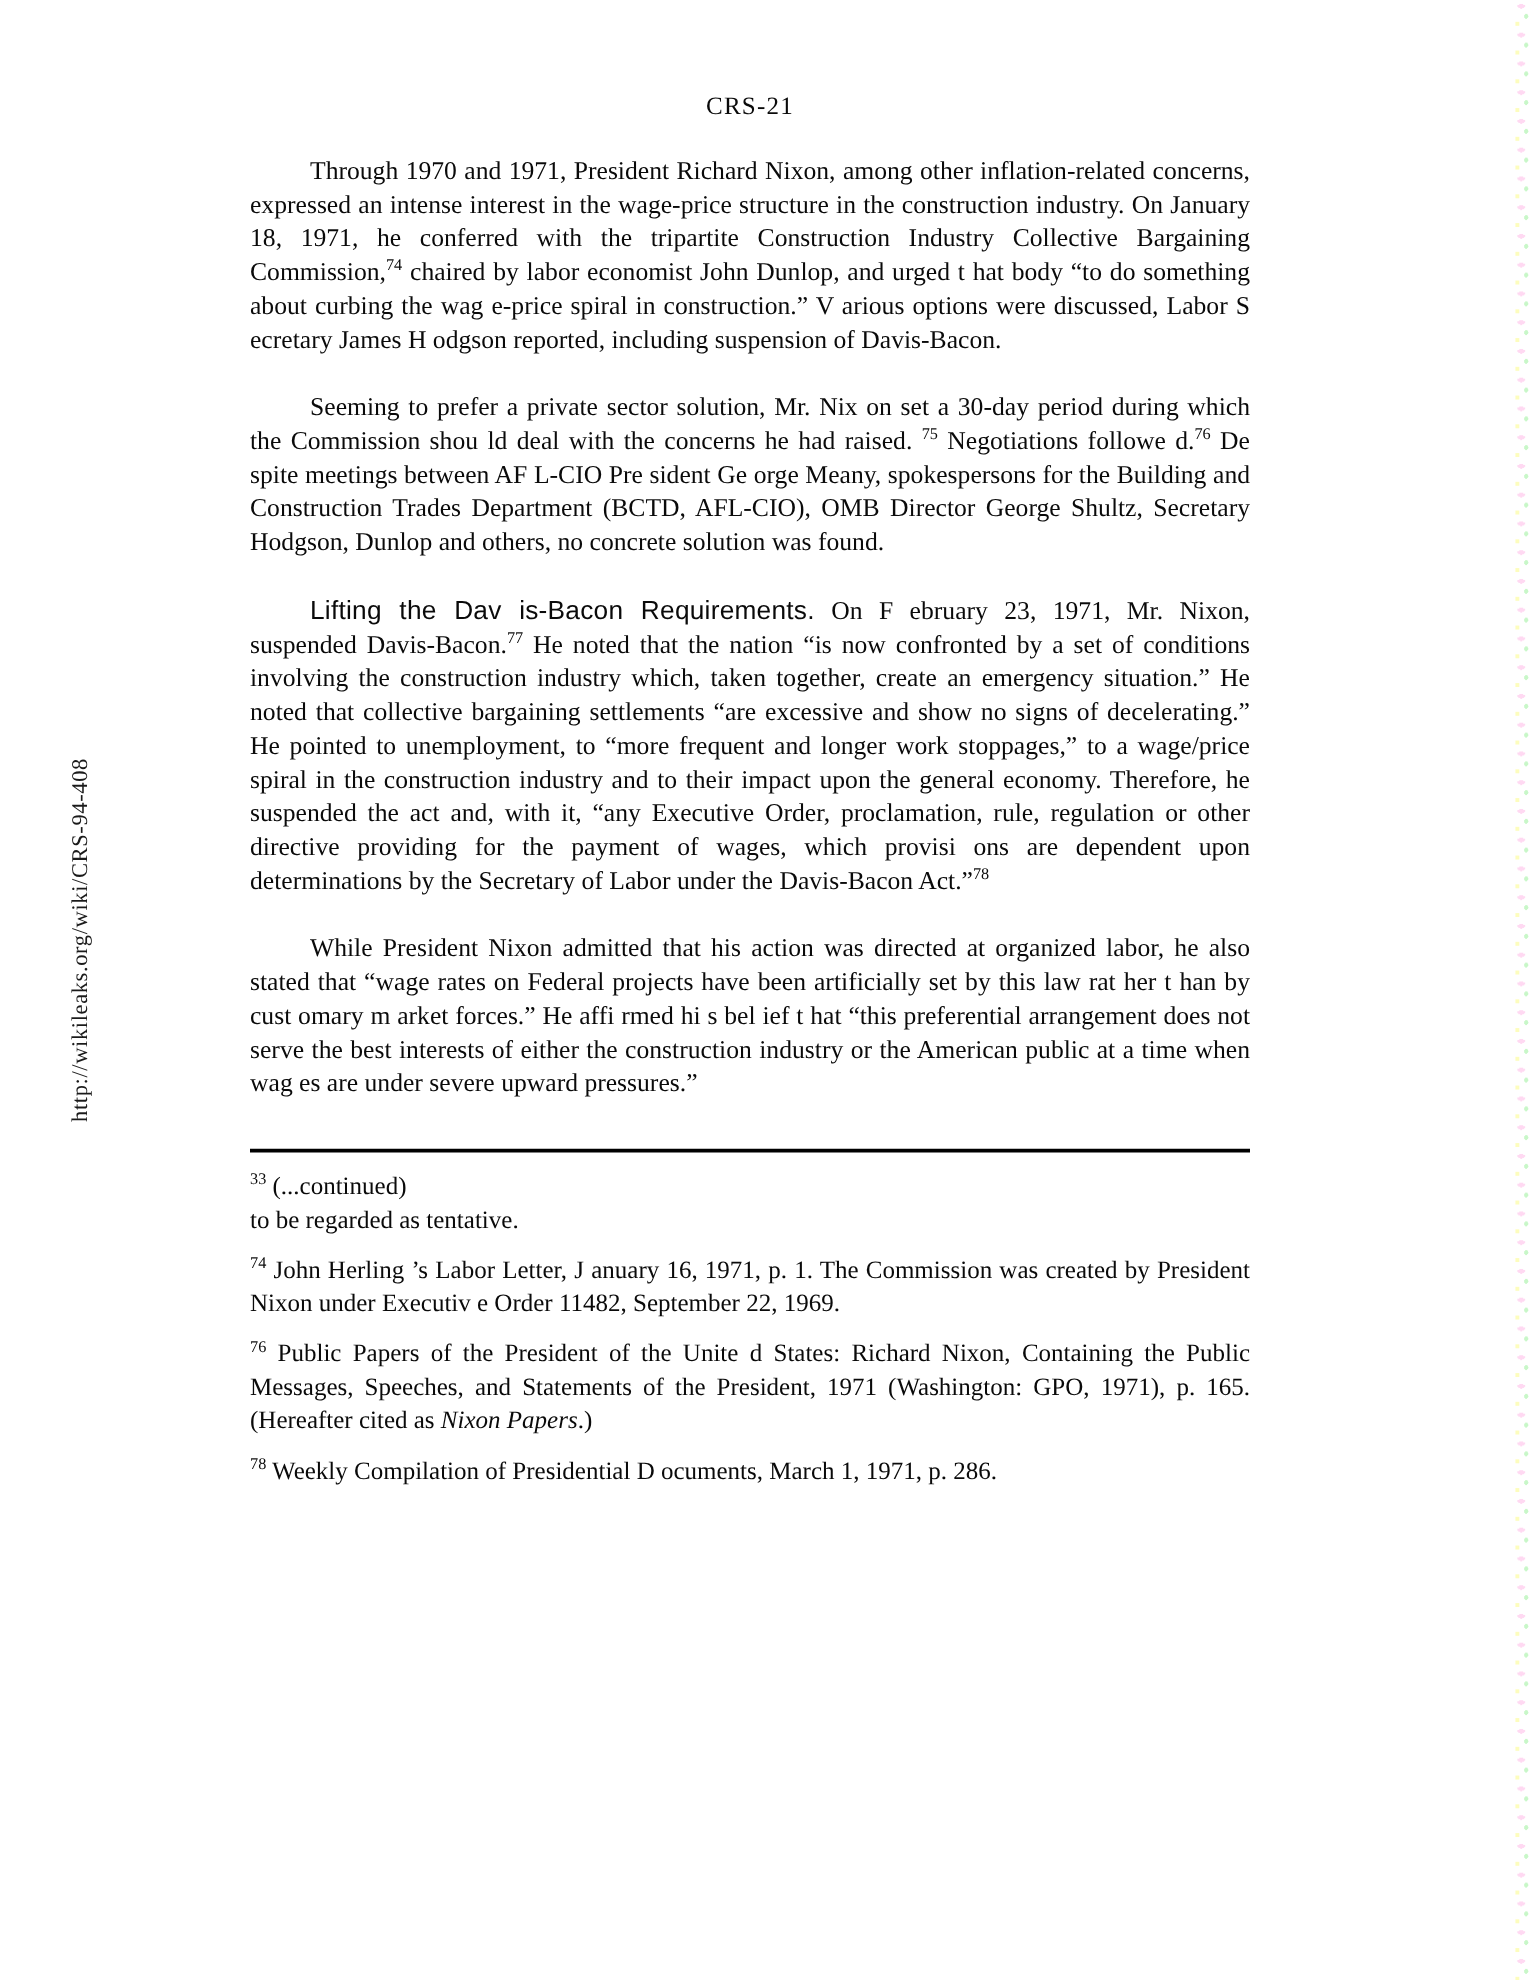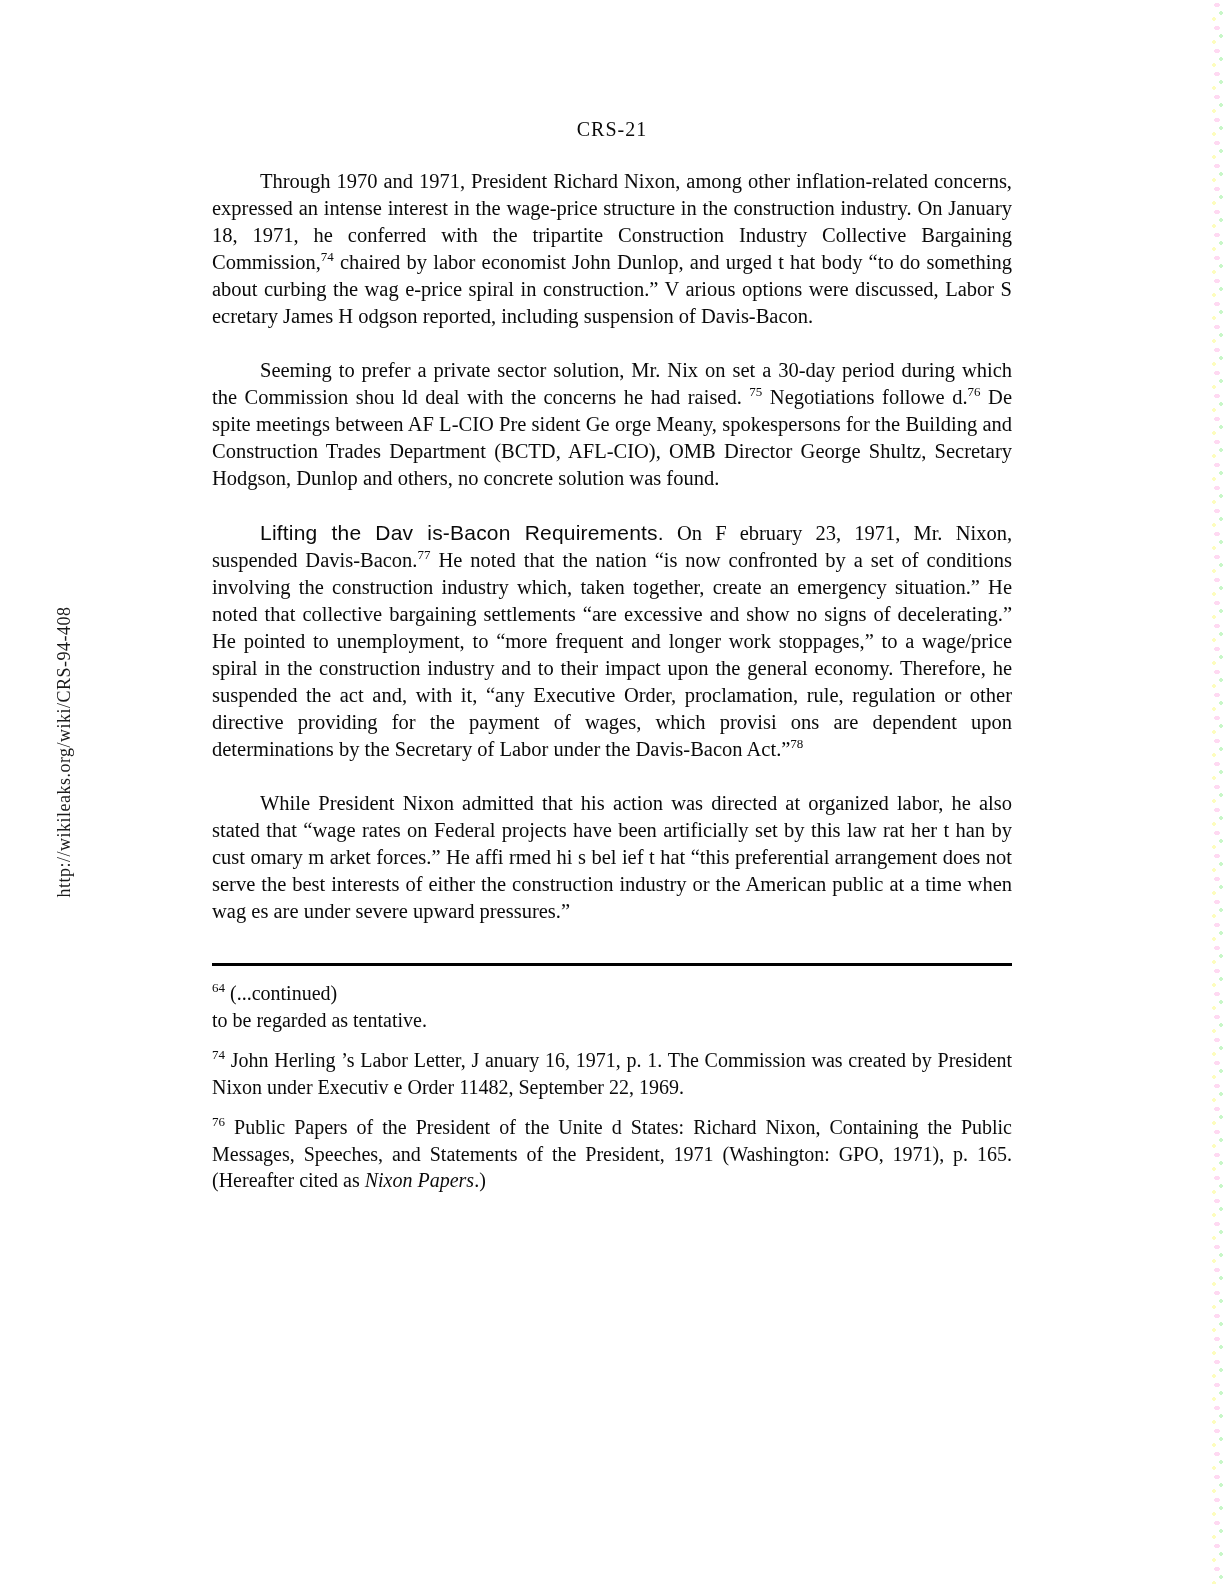--- a/index.html
+++ b/index.html
@@ -39,24 +39,23 @@
     transform: translate(-50%, -50%) rotate(-90deg);
     white-space: nowrap;
     font-family: "Liberation Serif", serif;
     font-size: 18px;
     letter-spacing: 0.5px;
     color: #1a1a1a;
   }
 
   .content {
     position: absolute;
-    left: 212px;
+    left: 200px;
     top: 74px;
     width: 800px;
-    margin-top: 44px;
   }
 
   .doc-header {
     text-align: center;
     font-size: 20px;
     letter-spacing: 1px;
   }
 
   .doc-title {
     margin-top: 27px;
@@ -117,18 +116,19 @@
   <div class="paragraphs" id="paragraphs">
       <p>Through 1970 and 1971, President Richard Nixon, among other inflation-related concerns, expressed an intense interest in the wage-price structure in the construction industry.  On January 18, 1971, he conferred with the tripartite Construction Industry Collective Bargaining Commission,<sup>74</sup> chaired by labor economist John Dunlop, and urged t hat body “to do something about curbing the wag e-price spiral in construction.”  V arious options were discussed, Labor S ecretary James H odgson reported, including suspension of Davis-Bacon.</p>
       <p>Seeming to prefer a private sector solution, Mr. Nix on set a 30-day period during which the Commission shou ld deal with the concerns he had raised. <sup>75</sup> Negotiations followe d.<sup>76</sup>  De spite meetings between AF L-CIO Pre sident Ge orge Meany, spokespersons for the Building and Construction Trades Department (BCTD, AFL-CIO), OMB Director George Shultz, Secretary Hodgson, Dunlop and others, no concrete solution was found.</p>
       <p><b class="h-run">Lifting the Dav is-Bacon Requirements.</b>  On F ebruary 23, 1971, Mr. Nixon, suspended Davis-Bacon.<sup>77</sup>  He noted that the nation “is now confronted by a set of conditions involving the construction industry which, taken together, create an emergency situation.”  He noted that collective bargaining settlements “are excessive and show no signs of decelerating.”  He pointed to unemployment, to “more frequent and longer work stoppages,” to a wage/price spiral in the construction industry and to their impact upon the general economy.  Therefore, he suspended the act and, with it, “any Executive Order, proclamation, rule, regulation or other directive providing for the payment of wages, which provisi ons are dependent upon determinations by the Secretary of Labor under the Davis-Bacon Act.”<sup>78</sup></p>
       <p>While President Nixon admitted that his action was directed at organized labor, he also stated that “wage rates on Federal projects have been artificially set by this law rat her t han by cust omary m arket forces.”  He affi rmed hi s bel ief t hat “this preferential arrangement does not serve the best interests of either the construction industry or the American public at a time when wag es are under severe upward pressures.”</p>
     </div>
 
   <hr class="fn-rule">
 
   <div class="footnotes" id="footnotes">
-      <p><sup>64</sup> (...continued)<br>to be regarded as tentative.</p>
+      <p><sup>33</sup> (...continued)<br>to be regarded as tentative.</p>
       <p><sup>74</sup> John Herling ’s Labor Letter, J anuary 16, 1971, p. 1.  The Commission was created by President Nixon under Executiv e Order 11482, September 22, 1969.</p>
       <p><sup>76</sup> Public Papers of the President of the Unite d States:  Richard Nixon, Containing the Public Messages, Speeches, and Statements of the President, 1971 (Washington: GPO, 1971), p. 165.  (Hereafter cited as <i>Nixon Papers</i>.)</p>
+      <p><sup>78</sup> Weekly Compilation of Presidential D ocuments, March 1, 1971, p. 286.</p>
     </div>
 
 </div>
 
 </body></html>

